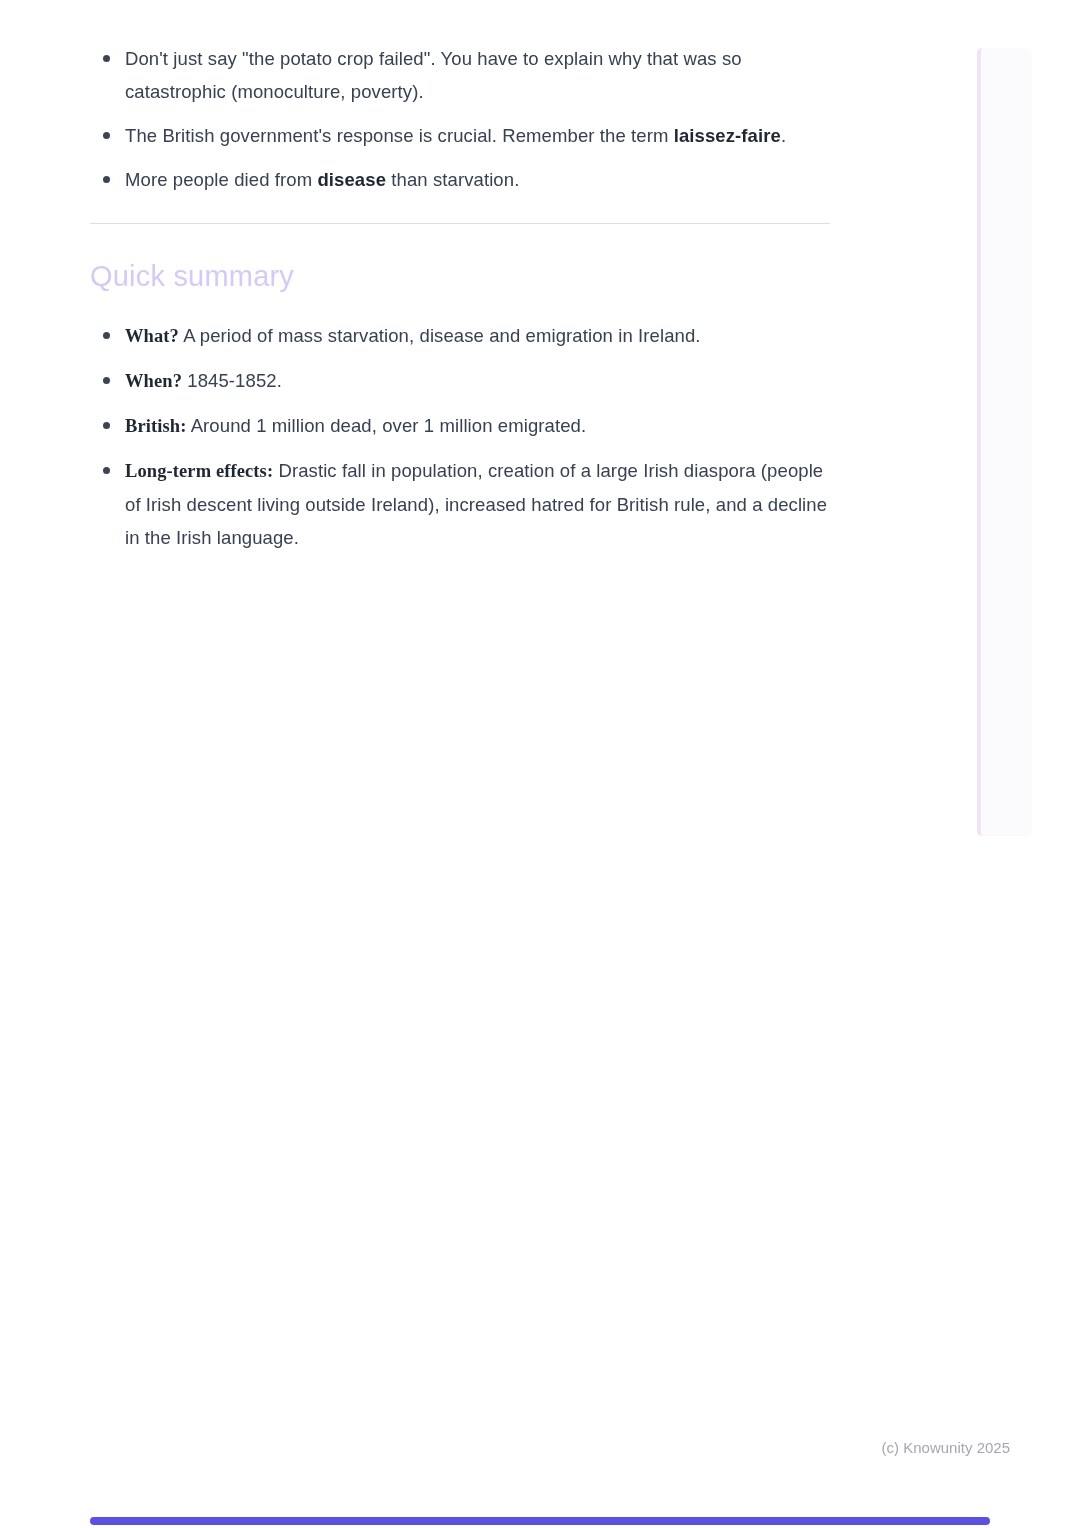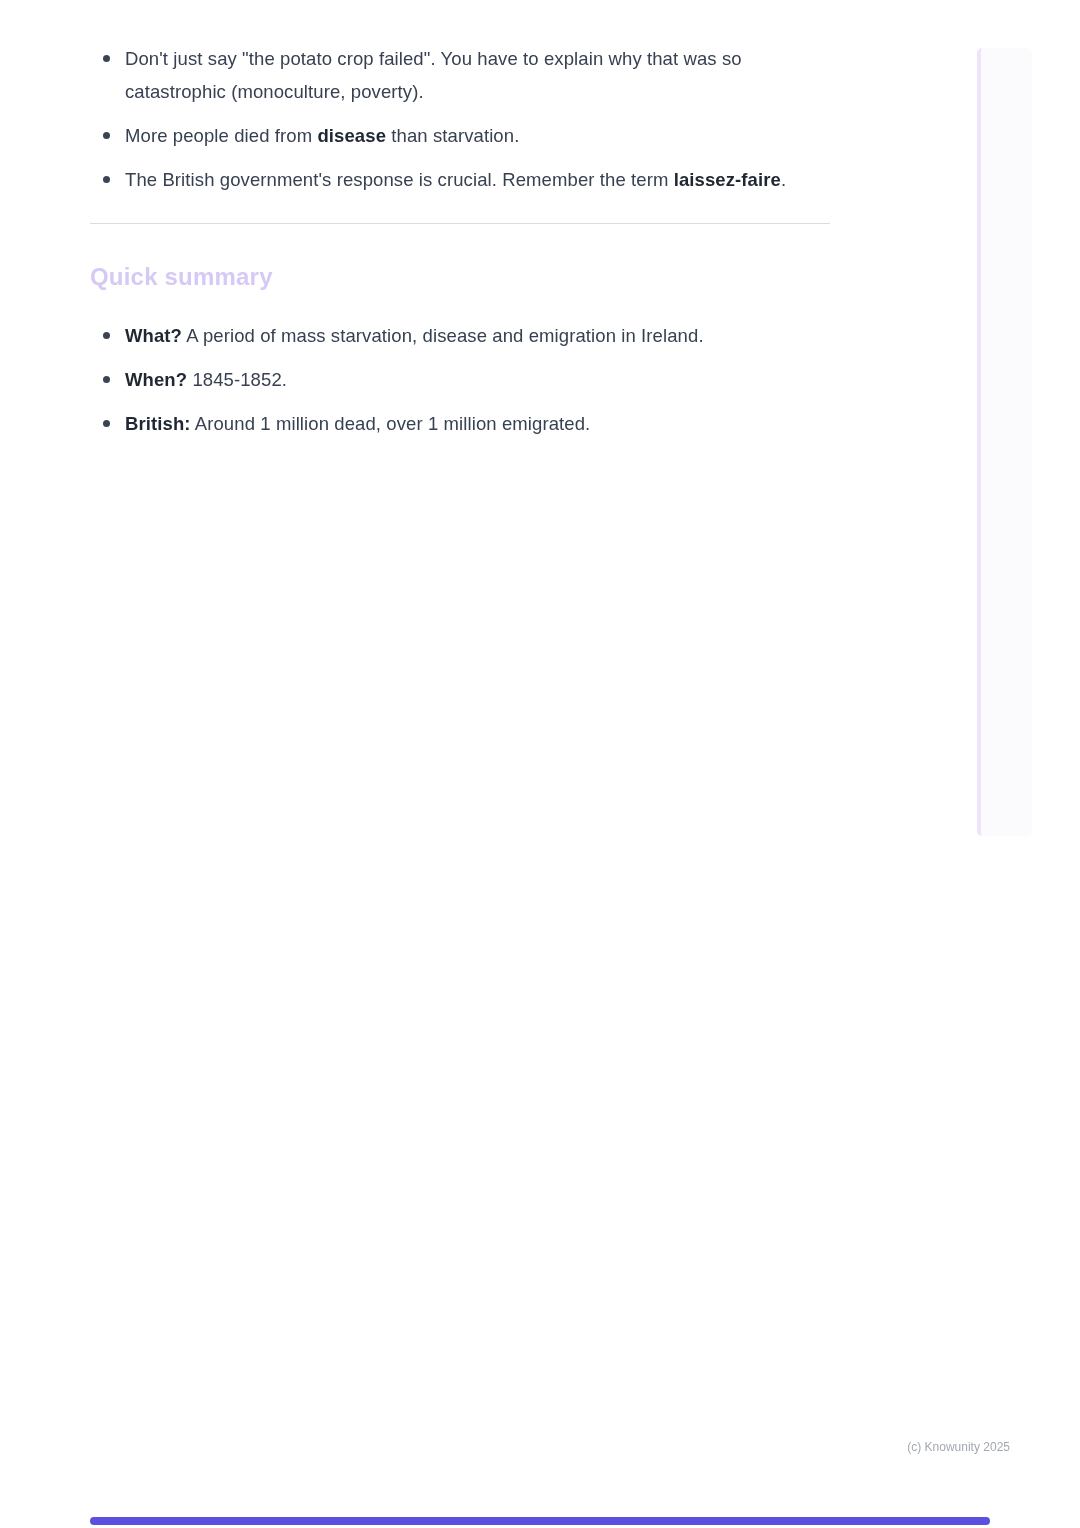--- a/index.html
+++ b/index.html
@@ -36,69 +36,70 @@
     margin-bottom:11px;
   }
   ul.note-list li::before{
     content:"";
     position:absolute;left:13px;top:13px;
     width:7px;height:7px;border-radius:50%;
     background:#3b4454;
   }
   .seg-italic{}
   .seg-bold{font-weight:bold;color:var(--lead-color);}
-  .lead{font-weight:bold;color:var(--lead-color);}
+  .lead{font-weight:bold;color:var(--lead-color);font-family:Liberation Serif, serif;}
   .divider{
     border:none;height:1px;background:var(--divider-color);
     width:740px;margin:27px 0 0 0;
   }
   h2.summary-heading{
     margin:37px 0 27px 0;
-    font-size:24px;line-height:31px;
-    font-weight:bold;
+    font-size:29px;line-height:31px;
+    font-weight:normal;
     color:var(--heading-color);
     letter-spacing:0.2px;
   }
   .side-rail{
     position:absolute;left:977px;top:48px;
     width:55px;height:788px;
     background:var(--rail-panel);
     border-left:4px solid var(--rail-line);
     border-radius:5px 5px 5px 5px;
   }
   .footer{
     position:absolute;top:1439px;right:70px;
-    font-size:12px;line-height:17px;
+    font-size:15px;line-height:17px;
     color:var(--footer-color);
   }
   .bottom-bar{
     position:absolute;left:90px;right:90px;bottom:3px;
     height:8px;border-radius:4px;
     background:var(--bottom-bar);
   }
 </style>
 </head>
 <body>
 
 <div class="content">
 
   <ul class="note-list">
     <li><span>Don't just say "the potato crop failed". You have to explain </span><span class="seg-italic">why</span><span> that was so catastrophic (monoculture, poverty).</span></li>
+    <li><span>The British government's response is crucial. Remember the term </span><span class="seg-bold">laissez-faire</span><span>.</span></li>
     <li><span>More people died from </span><span class="seg-bold">disease</span><span> than starvation.</span></li>
-    <li><span>The British government's response is crucial. Remember the term </span><span class="seg-bold">laissez-faire</span><span>.</span></li>
   </ul>
 
   <hr class="divider">
 
   <h2 class="summary-heading">Quick summary</h2>
 
   <ul class="note-list">
     <li><span class="lead">What?</span><span> A period of mass starvation, disease and emigration in Ireland.</span></li>
     <li><span class="lead">When?</span><span> 1845-1852.</span></li>
     <li><span class="lead">British:</span><span> Around 1 million dead, over 1 million emigrated.</span></li>
+    <li><span class="lead">Long-term effects:</span><span> Drastic fall in population, creation of a large Irish diaspora (people of Irish descent living outside Ireland), increased hatred for British rule, and a decline in the Irish language.</span></li>
   </ul>
 
 </div>
 
 <div class="side-rail"></div>
 
 <div class="footer">(c) Knowunity 2025</div>
 
 <div class="bottom-bar"></div>
 

